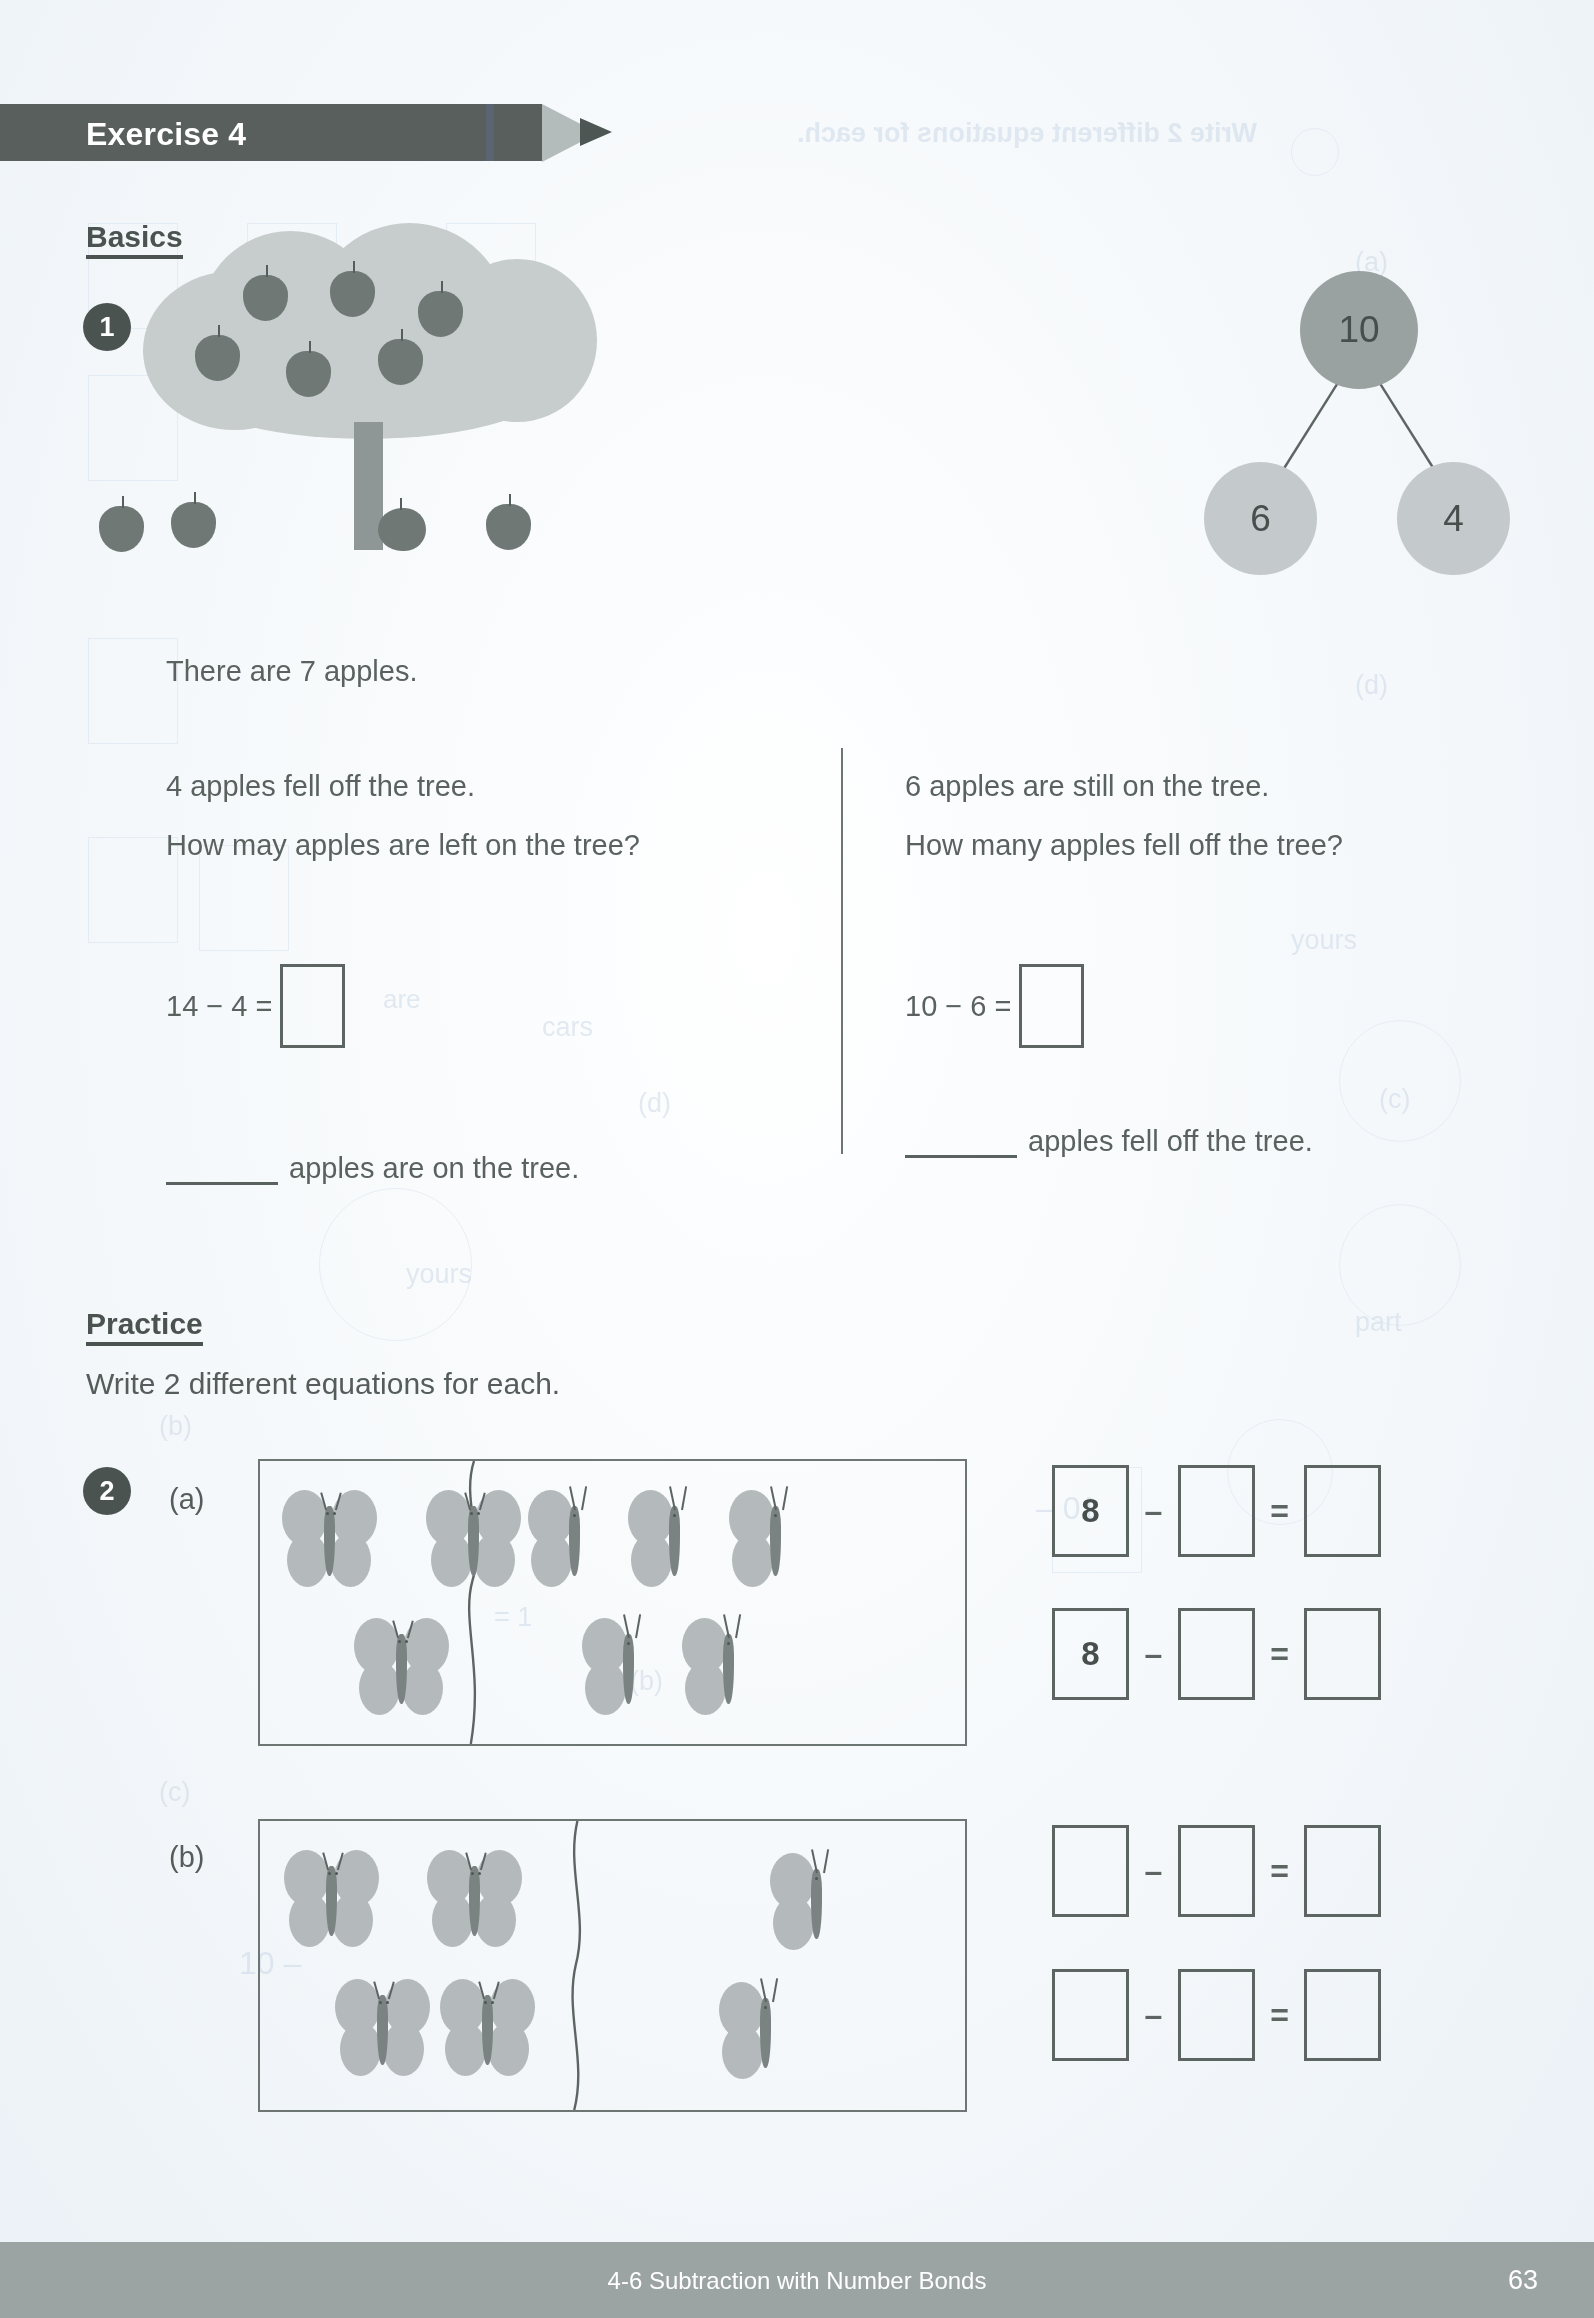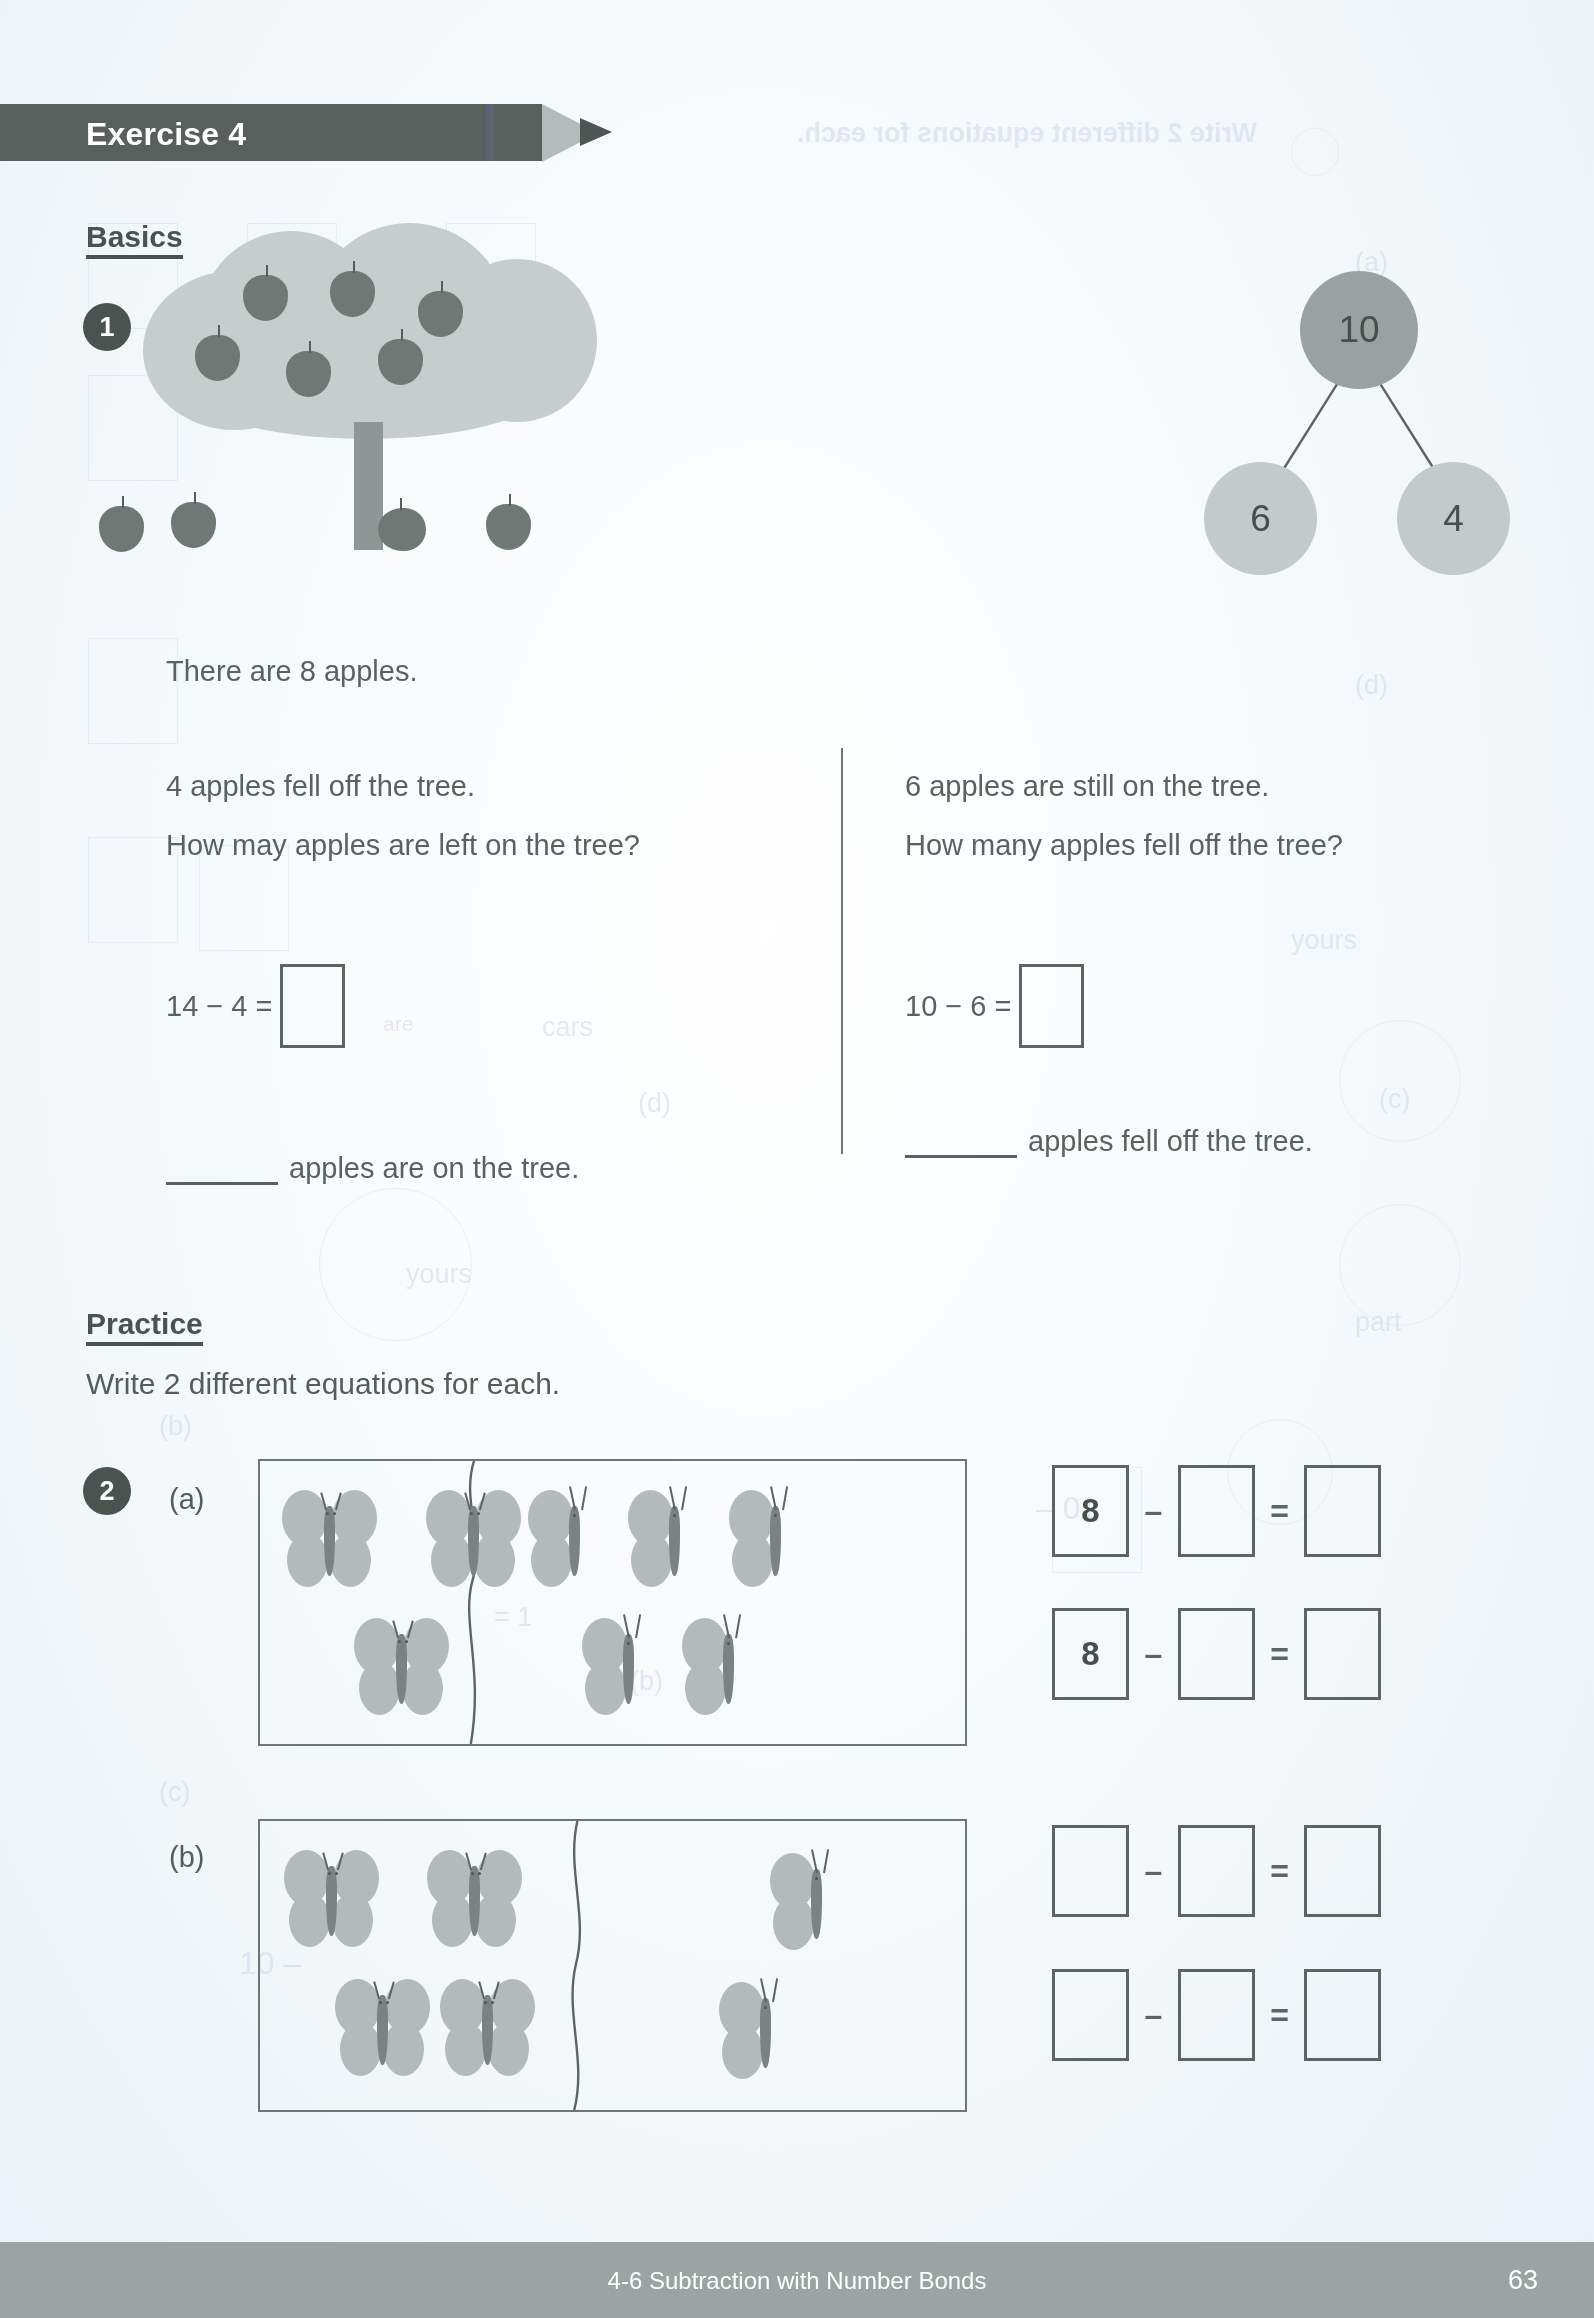--- a/index.html
+++ b/index.html
@@ -365,21 +365,21 @@
   <div class="paper-tint"></div>
 
   <div class="bleed" style="left:797px; top:118px; font-size:27px; font-weight:bold; transform:scaleX(-1);">Write 2 different equations for each.</div>
   <div class="bleed-circle" style="left:1291px; top:128px; width:46px; height:46px;"></div>
   <div class="bleed" style="left:1355px;top:247px;font-size:27px;">(a)</div>
   <div class="bleed" style="left:1355px;top:670px;font-size:27px;">(d)</div>
   <div class="bleed" style="left:638px;top:1088px;font-size:27px;">(d)</div>
   <div class="bleed" style="left:1379px;top:1084px;font-size:27px;">(c)</div>
   <div class="bleed" style="left:1291px;top:925px;font-size:27px;">yours</div>
   <div class="bleed" style="left:1355px;top:1307px;font-size:27px;">part</div>
-  <div class="bleed" style="left:383px;top:1012px;font-size:21px;">are</div>
+  <div class="bleed" style="left:383px;top:984px;font-size:26px;">are</div>
   <div class="bleed" style="left:542px;top:1012px;font-size:27px;">cars</div>
   <div class="bleed" style="left:406px;top:1259px;font-size:27px;">yours</div>
   <div class="bleed" style="left:159px;top:1411px;font-size:27px;">(b)</div>
   <div class="bleed" style="left:159px;top:1777px;font-size:27px;">(c)</div>
   <div class="bleed" style="left:630px;top:1666px;font-size:27px;">(b)</div>
   <div class="bleed" style="left:239px;top:1945px;font-size:32px;">10 –</div>
   <div class="bleed" style="left:1036px;top:1490px;font-size:32px;transform:scaleX(-1);">10 –</div>
   <div class="bleed" style="left:494px;top:1602px;font-size:27px;">= 1</div>
   <div class="bleed-box" style="left:88px;top:223px;width:88px;height:104px;"></div>
   <div class="bleed-box" style="left:88px;top:375px;width:88px;height:104px;"></div>
@@ -431,21 +431,21 @@
   <div id="numberbond">
     <svg width="367" height="319" style="position:absolute;left:0;top:0;" viewBox="0 0 460 400">
       <line x1="188" y1="150" x2="120" y2="258" stroke="#5d6563" stroke-width="3"></line>
       <line x1="240" y1="150" x2="308" y2="258" stroke="#5d6563" stroke-width="3"></line>
     </svg>
     <div id="bond-whole" class="bond-node">10</div>
     <div id="bond-part-left" class="bond-node">6</div>
     <div id="bond-part-right" class="bond-node">4</div>
   </div>
 
-  <div id="stmt-total" class="body-text">There are 8 apples.</div>
+  <div id="stmt-total" class="body-text">There are 7 apples.</div>
 
   <div id="divider"></div>
 
   <div id="colL-line1" class="body-text">4 apples fell off the tree.</div>
   <div id="colL-line2" class="body-text">How may apples are left on the tree?</div>
   <div id="eqL" class="eq-row">
     <span class="eq-text">14 − 4 =</span>
     <span class="answer-box"></span>
   </div>
   <div id="blankL" class="blank-line">

